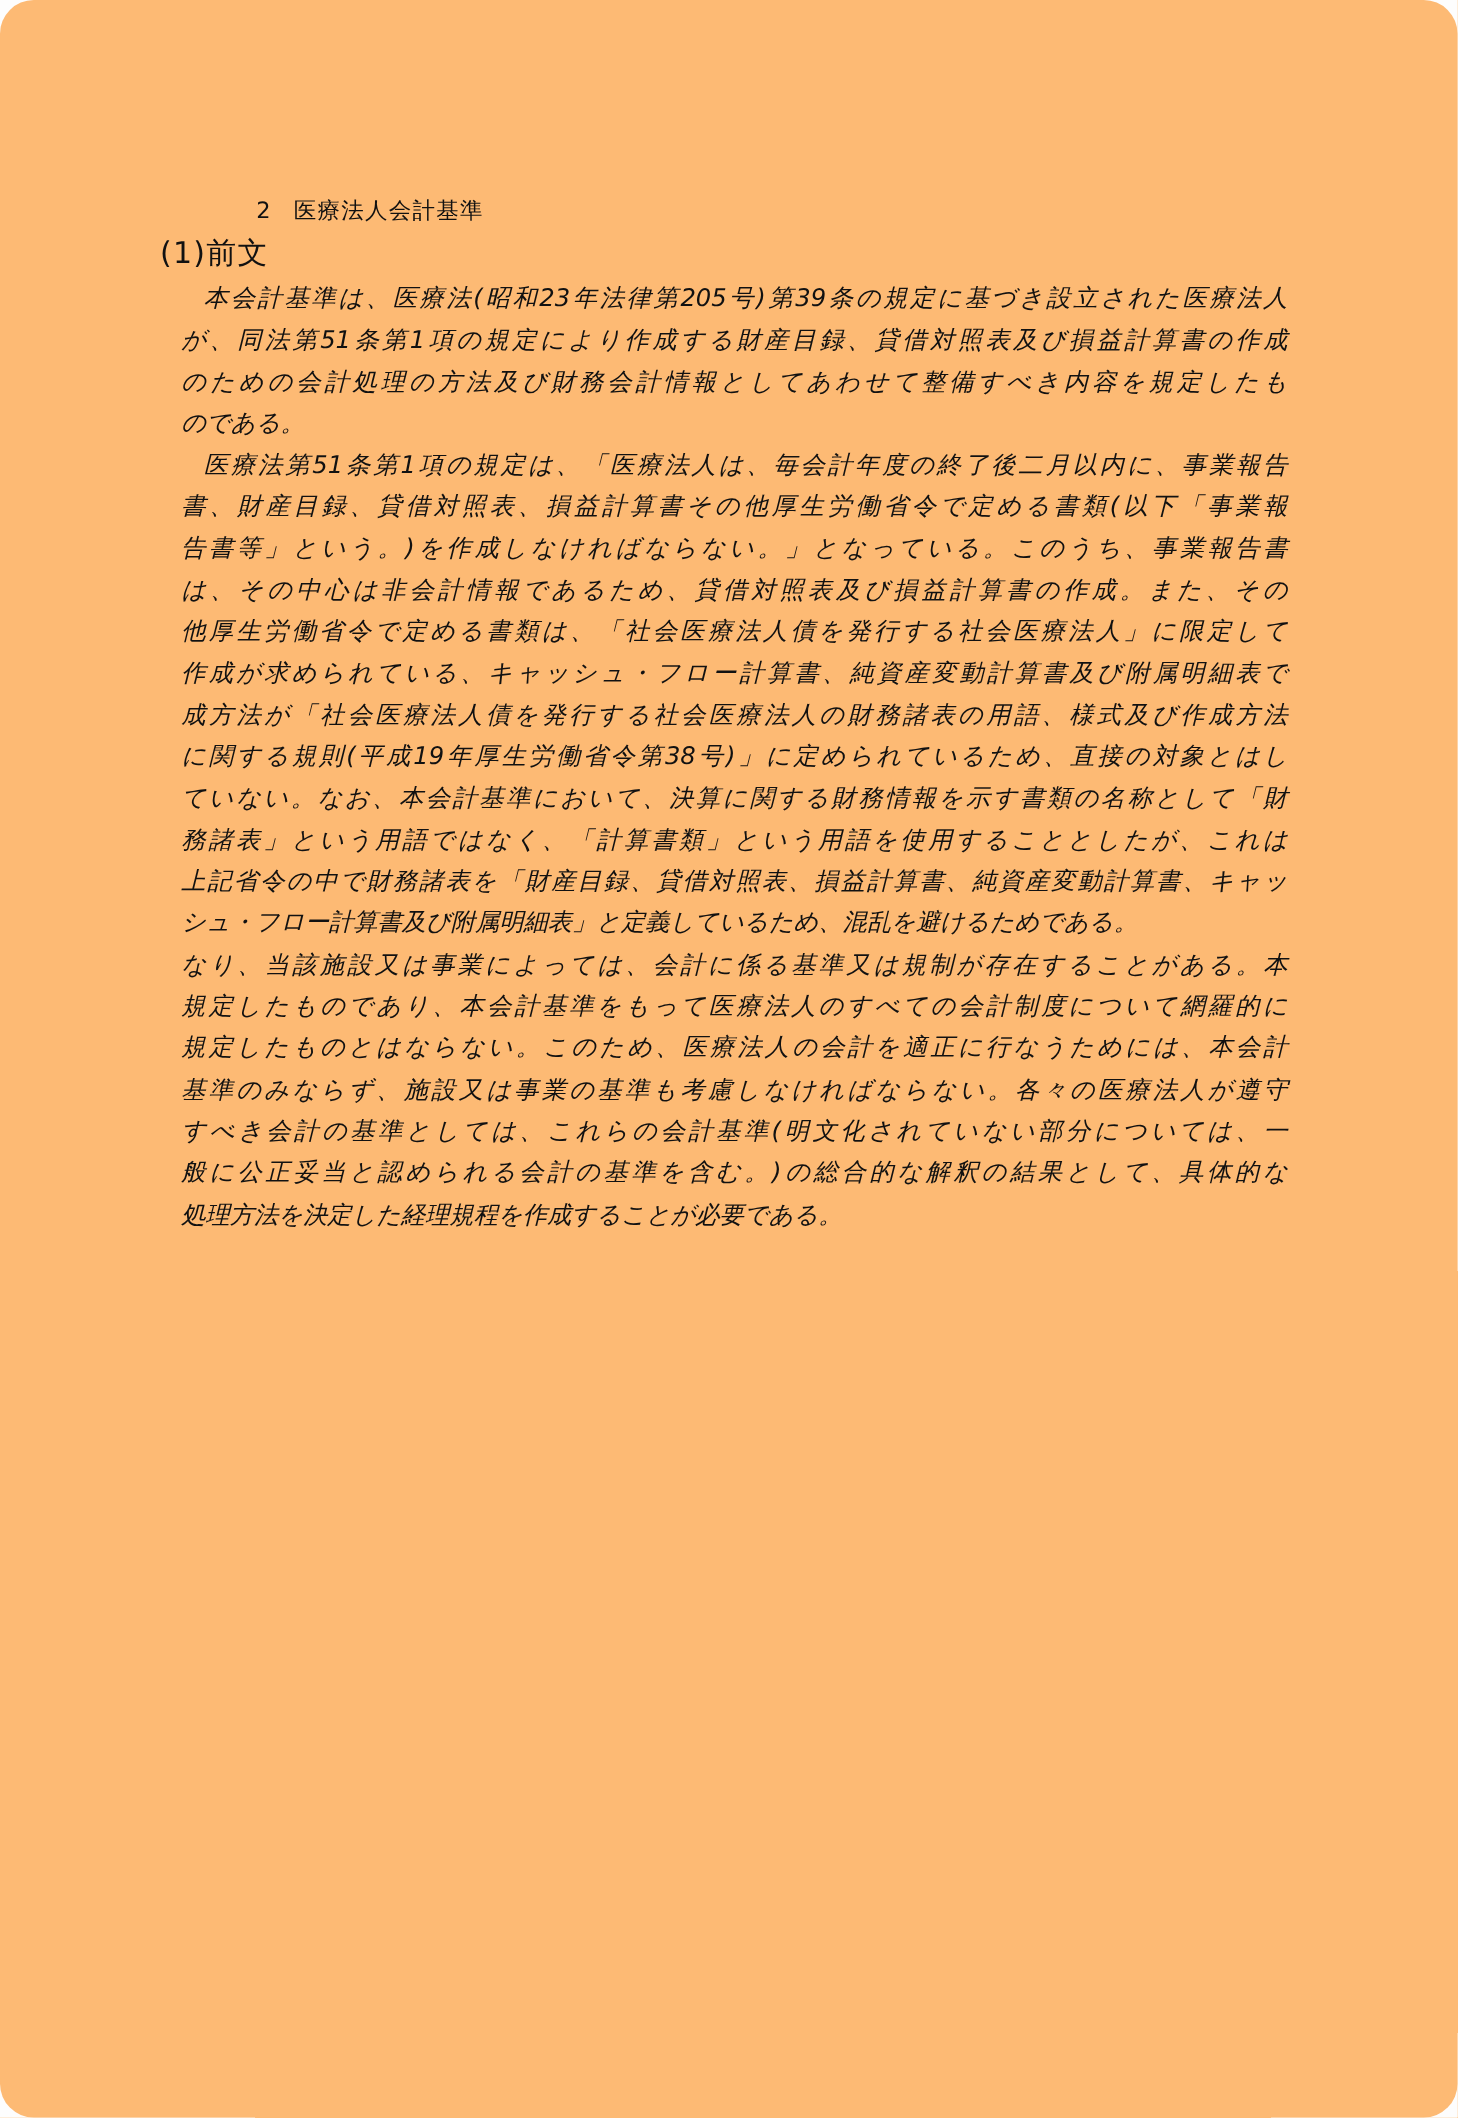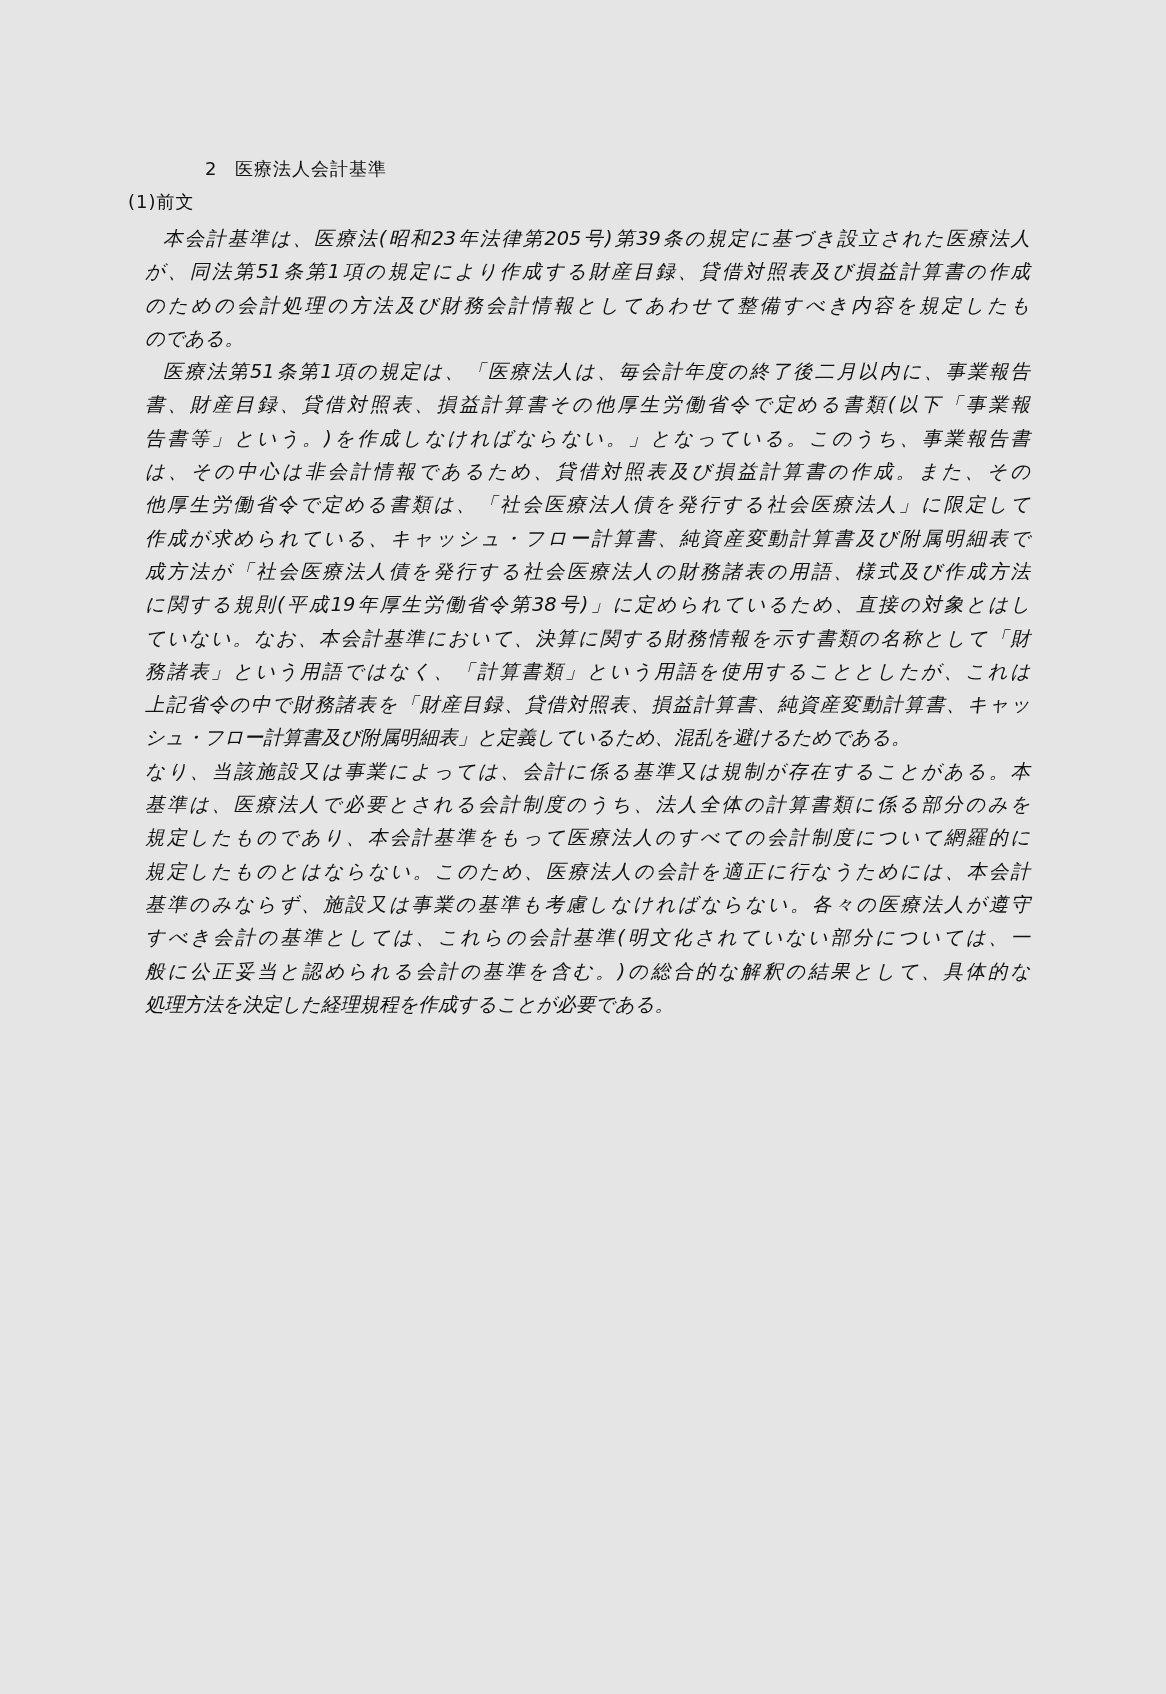--- a/index.html
+++ b/index.html
@@ -1,21 +1,21 @@
 <!DOCTYPE html>
 <html><head>
 <meta charset="utf-8">
 <style>
   html, body { margin: 0; padding: 0; background: #fdfdfd; }
   body { width: 1166px; height: 1694px; position: relative; overflow: hidden;
          font-family: "DejaVu Sans", "Liberation Sans", sans-serif; color: #111; }
-  .page { position: absolute; left: 0; top: 0; width: 1166px; height: 1694px; background: #e5e5e5; }
+  .page { position: absolute; left: 0; top: 0; width: 1166px; height: 1694px; background: #fdba74; border-radius: 27px; }
   .heading { position: absolute; left: 205px; top: 156px; font-size: 18px; line-height: 26px; letter-spacing: 1px; white-space: nowrap; }
   .heading .num { display: inline-block; width: 30px; }
-  .subheading { position: absolute; left: 128px; top: 189px; font-size: 18px; line-height: 26px; letter-spacing: 1px; white-space: nowrap; }
+  .subheading { position: absolute; left: 128px; top: 189px; font-size: 24px; line-height: 26px; letter-spacing: 1px; white-space: nowrap; }
   .body { position: absolute; left: 145px; top: 222px; width: 885px; }
   .line { display: block; height: 33.3px; line-height: 33.3px; font-size: 19.4px; white-space: nowrap;
           text-align: justify; text-align-last: justify; font-style: italic; }
   .line.last { text-align-last: left; }
   .line.indent { padding-left: 18px; }
 </style>
 </head>
 <body>
 
 <div class="page">
@@ -40,21 +40,20 @@
       <span class="line">作成が求められている、キャッシュ・フロー計算書、純資産変動計算書及び附属明細表で</span>
       <span class="line">成方法が「社会医療法人債を発行する社会医療法人の財務諸表の用語、様式及び作成方法</span>
       <span class="line">に関する規則(平成19年厚生労働省令第38号)」に定められているため、直接の対象とはし</span>
       <span class="line">ていない。なお、本会計基準において、決算に関する財務情報を示す書類の名称として「財</span>
       <span class="line">務諸表」という用語ではなく、「計算書類」という用語を使用することとしたが、これは</span>
       <span class="line">上記省令の中で財務諸表を「財産目録、貸借対照表、損益計算書、純資産変動計算書、キャッ</span>
       <span class="line last">シュ・フロー計算書及び附属明細表」と定義しているため、混乱を避けるためである。</span>
     </div>
     <div>
       <span class="line">なり、当該施設又は事業によっては、会計に係る基準又は規制が存在することがある。本</span>
-      <span class="line">基準は、医療法人で必要とされる会計制度のうち、法人全体の計算書類に係る部分のみを</span>
       <span class="line">規定したものであり、本会計基準をもって医療法人のすべての会計制度について網羅的に</span>
       <span class="line">規定したものとはならない。このため、医療法人の会計を適正に行なうためには、本会計</span>
       <span class="line">基準のみならず、施設又は事業の基準も考慮しなければならない。各々の医療法人が遵守</span>
       <span class="line">すべき会計の基準としては、これらの会計基準(明文化されていない部分については、一</span>
       <span class="line">般に公正妥当と認められる会計の基準を含む。)の総合的な解釈の結果として、具体的な</span>
       <span class="line last">処理方法を決定した経理規程を作成することが必要である。</span>
     </div>
   </div>
 </div>
 

